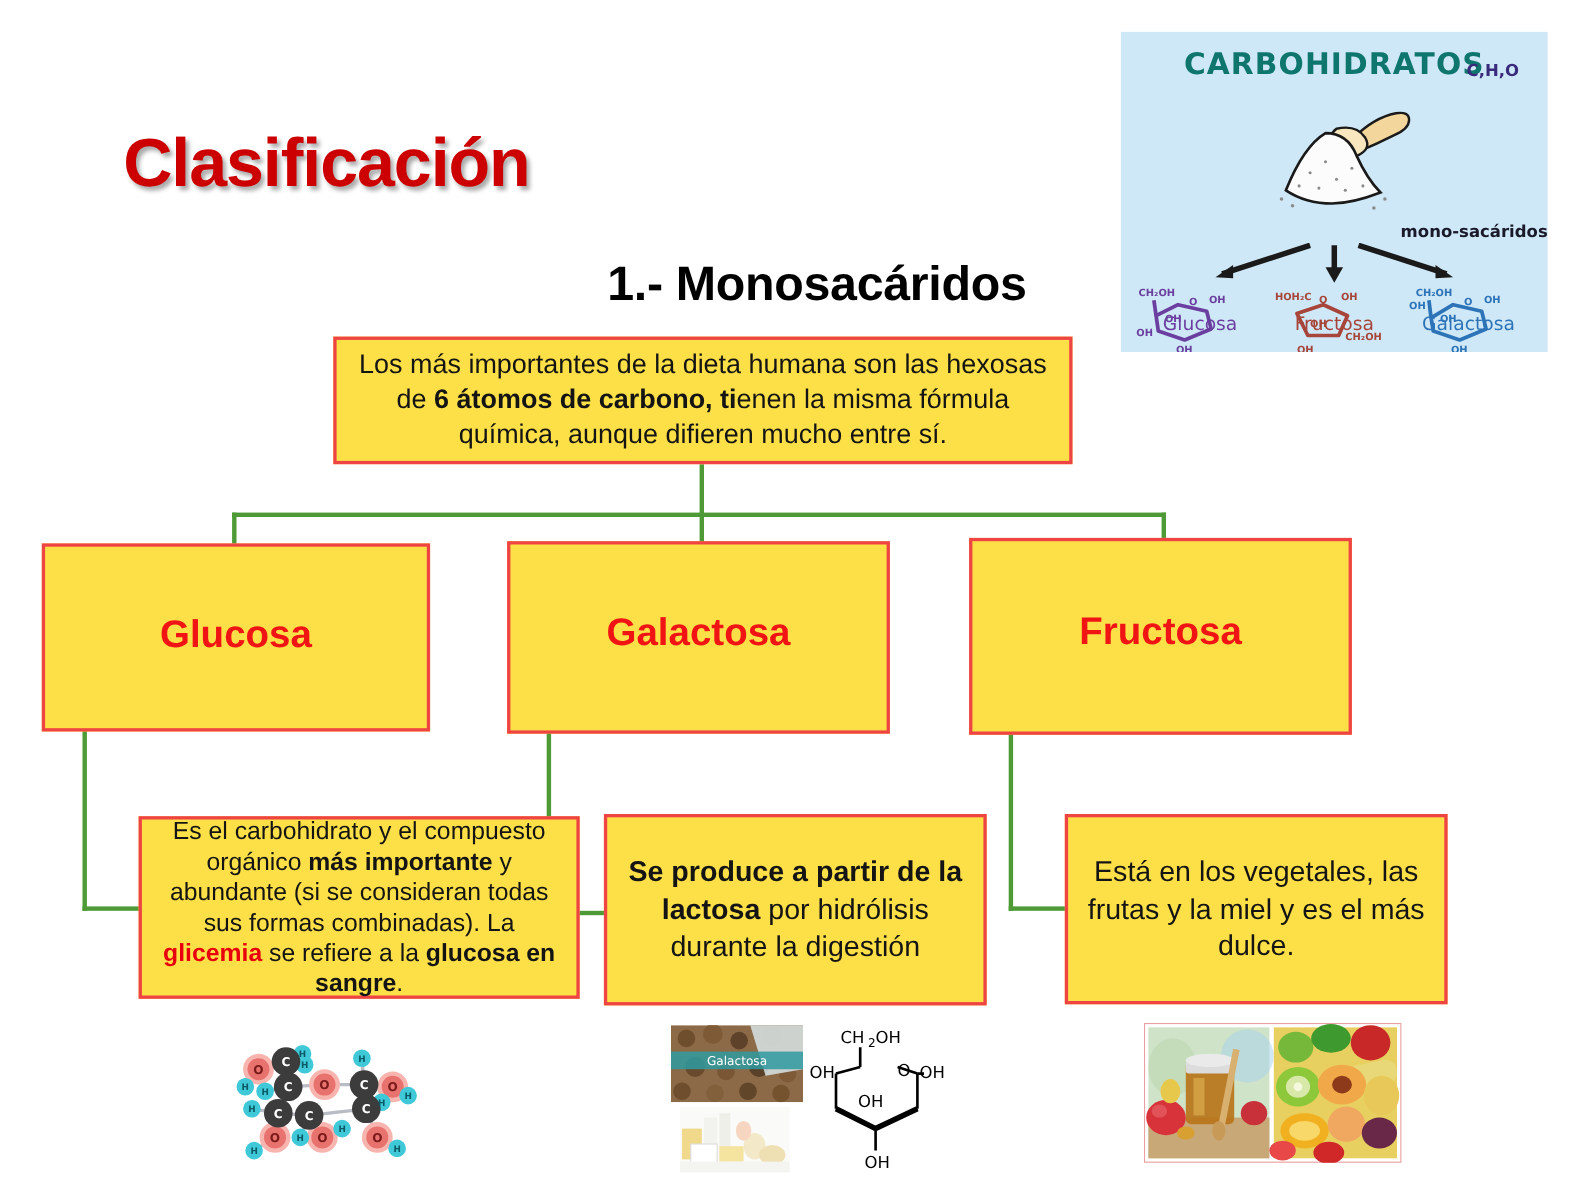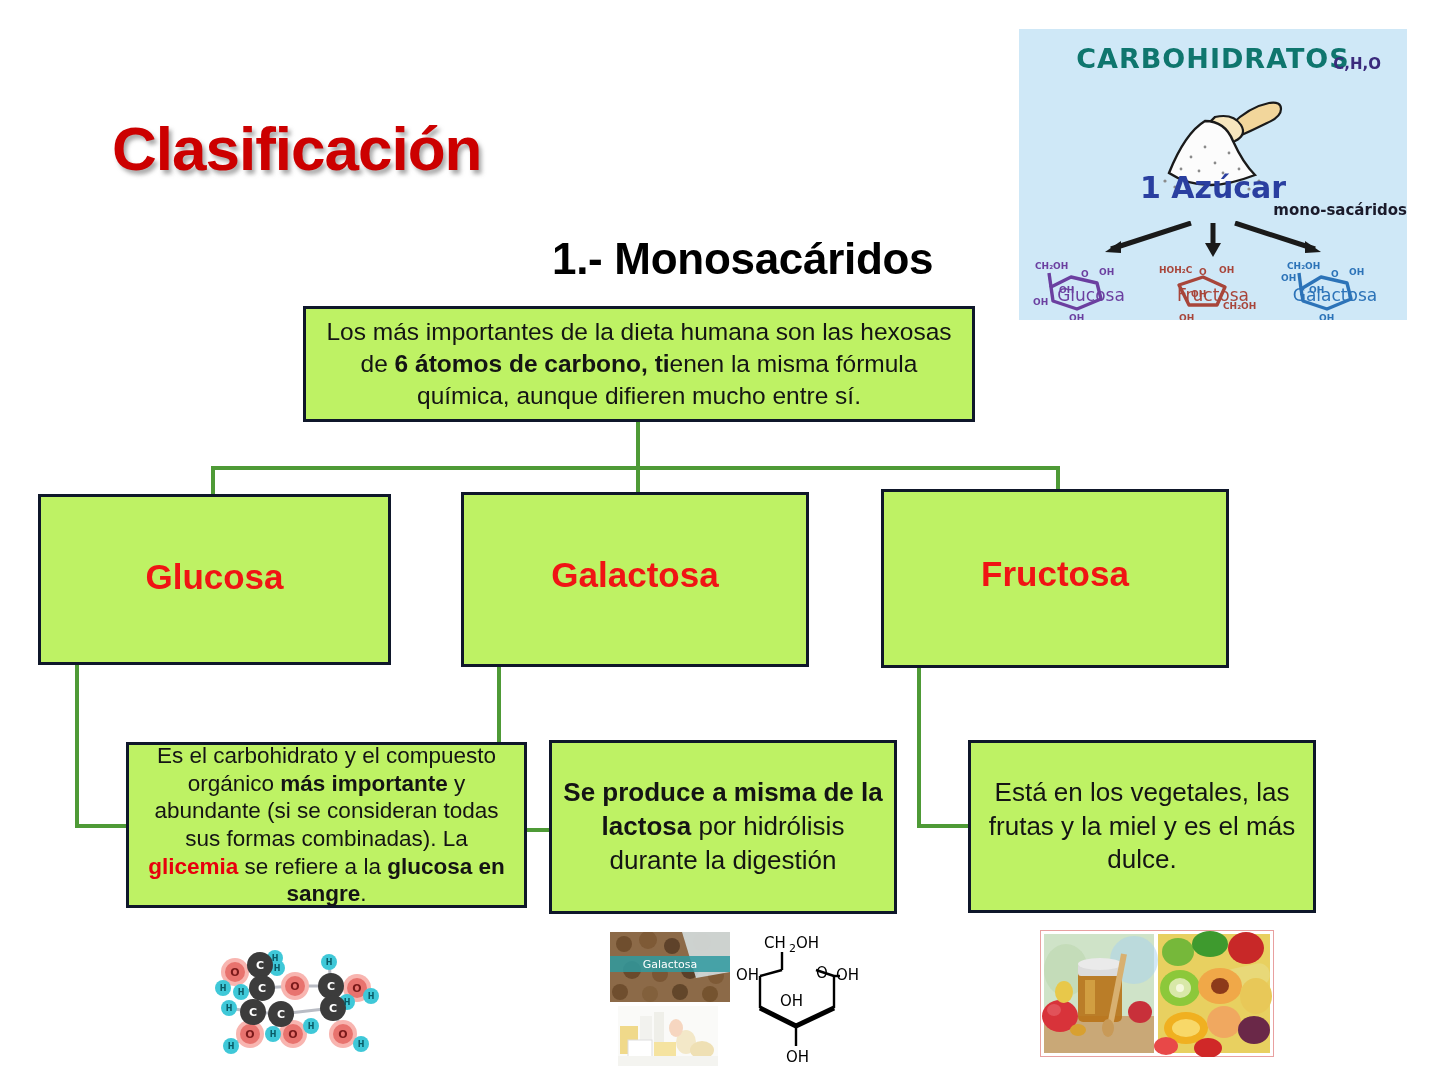--- a/index.html
+++ b/index.html
@@ -37,22 +37,22 @@
     font-size: 44px;
     font-weight: bold;
     color: #000000;
     white-space: nowrap;
     letter-spacing: -0.3px;
   }
 
   
   .box {
     position: absolute;
-    border: 3px solid #0f172a;
-    background: #bef264;
+    border: 3px solid #ef4444;
+    background: #fde047;
     box-sizing: border-box;
   }
   .box-text {
     font-size: 24.5px;
     line-height: 1.30;
     color: #141414;
     text-align: center;
     padding: 0 10px;
   }
   .cat-label {
@@ -195,21 +195,21 @@
     <div class="cat-inner">
       <span class="cat-label">Fructosa</span>
     </div>
   </div>
 
   <div class="box" id="det-glucosa">
     <div class="box-text"><span>Es el carbohidrato y el compuesto orgánico </span><span class="bk">más importante</span><span> y abundante (si se consideran todas sus formas combinadas). La </span><span class="red-bold">glicemia</span><span> se refiere a la </span><span class="bk">glucosa en sangre</span><span>.</span></div>
   </div>
 
   <div class="box" id="det-galactosa">
-    <div class="box-text"><span class="bk">Se produce a misma de la lactosa</span><span> por hidrólisis durante la digestión</span></div>
+    <div class="box-text"><span class="bk">Se produce a partir de la lactosa</span><span> por hidrólisis durante la digestión</span></div>
   </div>
 
   <div class="box" id="det-fructosa">
     <div class="box-text">Está en los vegetales, las frutas y la miel y es el más dulce.</div>
   </div>
 
   <div id="infographic">
     <div id="ig-title">CARBOHIDRATOS</div>
     <div id="ig-formula">C,H,O</div>
 
@@ -226,21 +226,20 @@
           <circle cx="204" cy="96" r="1.4"></circle>
         <circle cx="162" cy="92" r="1.4"></circle>
           <circle cx="220" cy="92" r="1.4"></circle>
         <circle cx="146" cy="104" r="1.6"></circle>
           <circle cx="240" cy="104" r="1.6"></circle>
         <circle cx="156" cy="110" r="1.6"></circle>
           <circle cx="230" cy="112" r="1.6"></circle>
       </g>
     </svg>
 
-    <div id="ig-azucar">1 Azúcar</div>
     <div id="ig-mono">mono-sacáridos</div>
 
     <svg width="388" height="45" style="position:absolute;left:0;top:192px;">
       <g stroke="#1A1A1A" stroke-width="5" fill="none">
         <line x1="172" y1="2" x2="92" y2="28"></line>
         <line x1="194" y1="2" x2="194" y2="30"></line>
         <line x1="216" y1="2" x2="296" y2="28"></line>
       </g>
       <polygon points="86,31 102,20 102,32" fill="#1A1A1A"></polygon>
       <polygon points="194,36 186,22 202,22" fill="#1A1A1A"></polygon>

